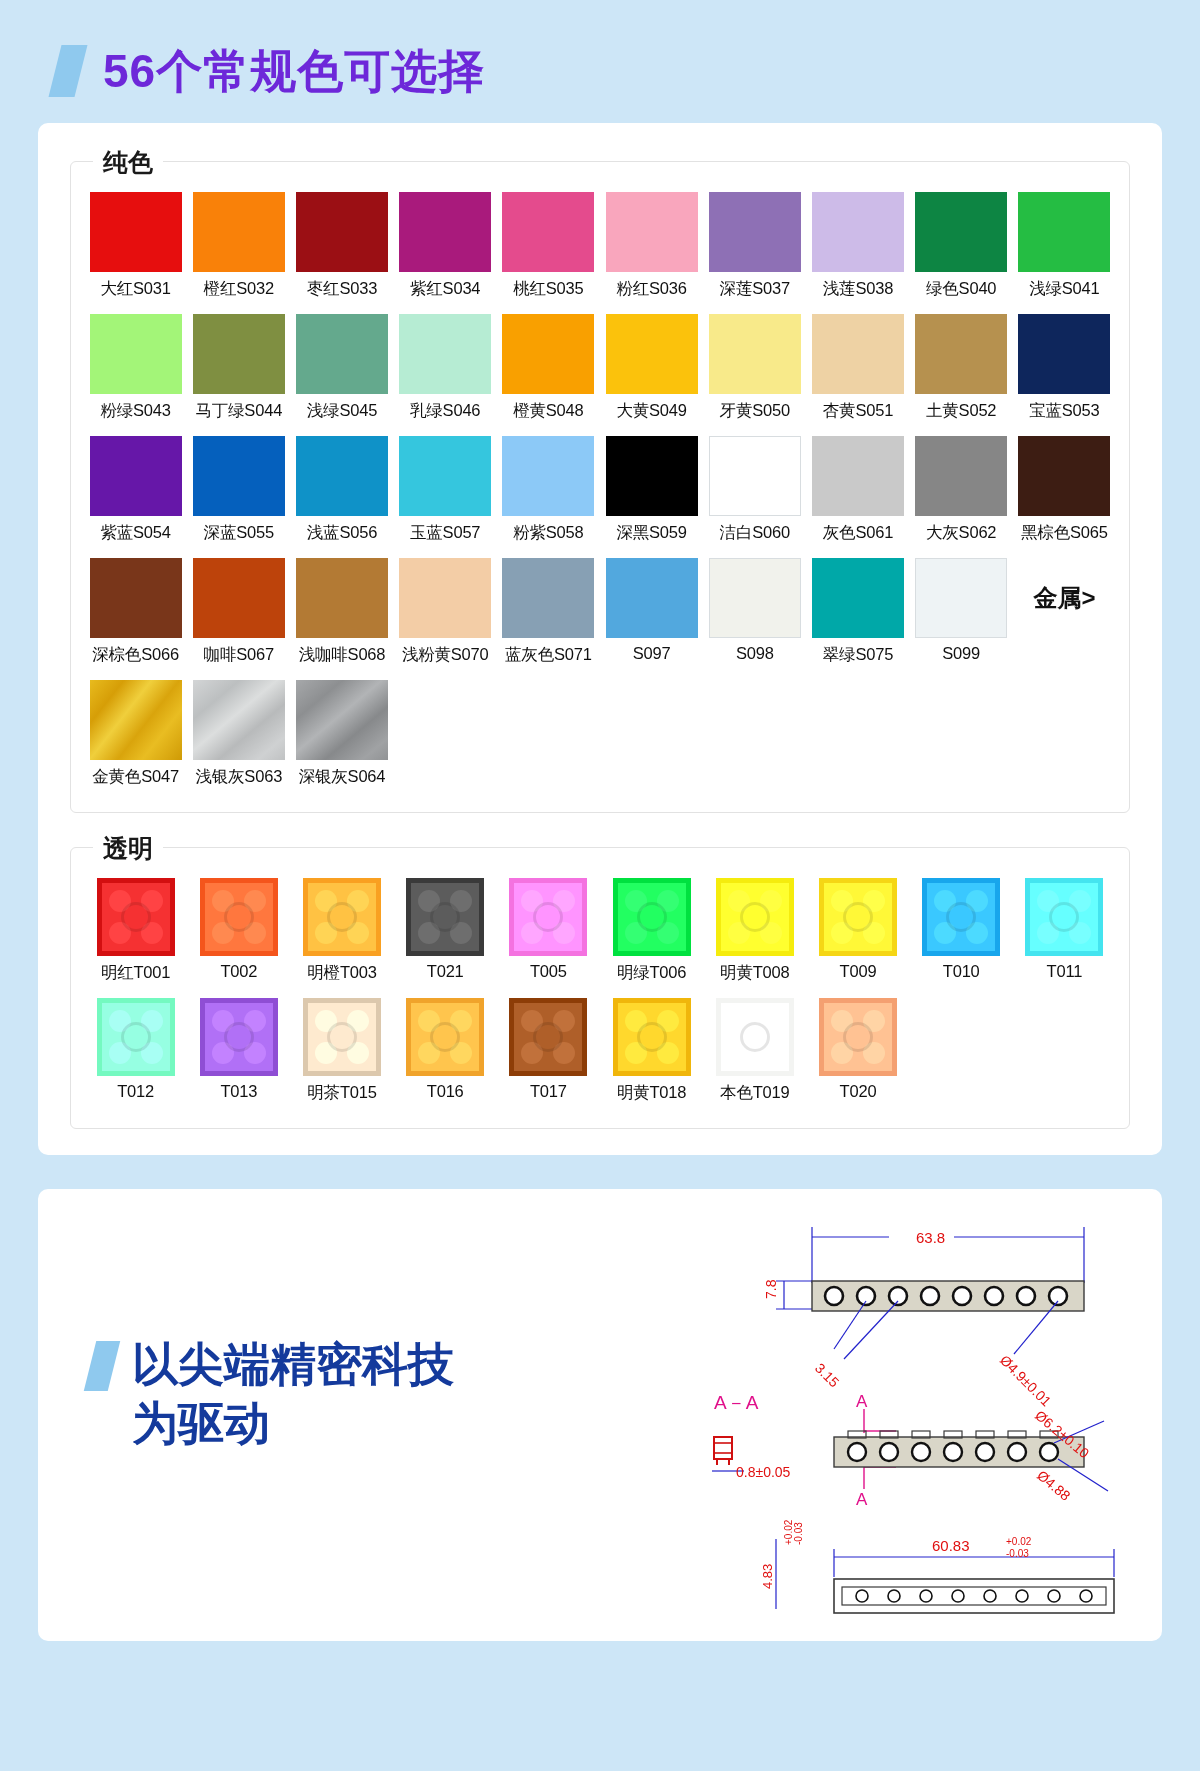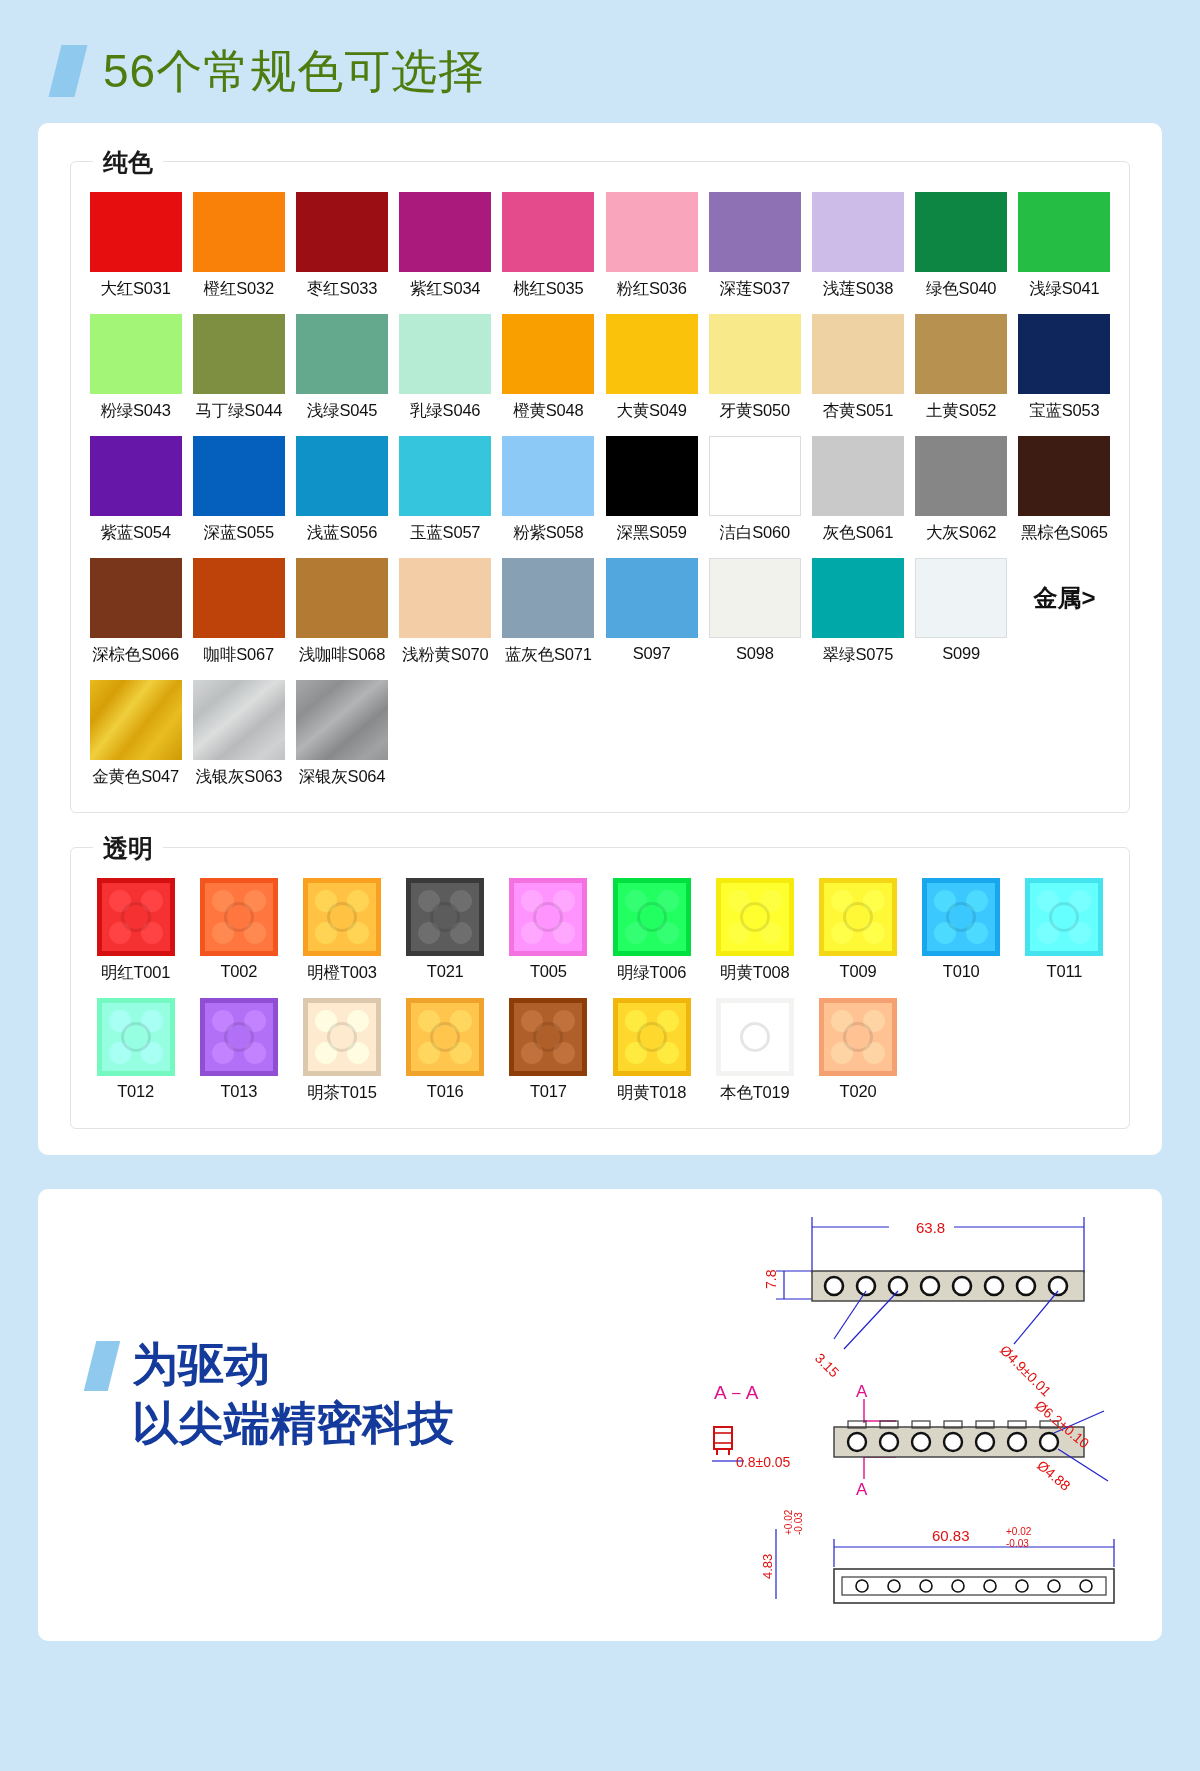--- a/index.html
+++ b/index.html
@@ -16,21 +16,21 @@
   .header{
     display:flex;align-items:center;
     padding:45px 0 26px 55px;
   }
   .header .bar{
     width:26px;height:52px;background:#8fc9ee;
     transform:skewX(-14deg);
     margin-right:22px;
   }
   .header .title{
-    font-size:46px;font-weight:normal;color:#4d7c0f;
+    font-size:46px;font-weight:bold;color:#6d28d9;
     letter-spacing:1px;line-height:1;
   }
 
   
   .card{
     background:#ffffff;
     margin:0 38px;
     border-radius:10px;
     padding:20px 18px 26px 18px;
     box-sizing:border-box;
@@ -90,21 +90,21 @@
   
   .card2{
     background:#ffffff;margin:34px 38px 0 38px;border-radius:10px;
     height:452px;position:relative;box-sizing:border-box;overflow:hidden;
   }
   .slogan{
     position:absolute;left:52px;top:146px;display:flex;align-items:flex-start;
   }
   .slogan .bar{width:24px;height:50px;background:#8fc9ee;transform:skewX(-14deg);margin-right:18px;margin-top:6px;}
   .slogan .txt{font-size:46px;font-weight:bold;color:#143a9c;line-height:1.28;}
-  .drawing{position:absolute;right:8px;top:10px;}
+  .drawing{position:absolute;right:8px;top:20px;}
 </style>
 </head>
 <body>
 
 <div class="page">
 
   <div class="header">
     <div class="bar"></div>
     <div class="title">56个常规色可选择</div>
   </div>
@@ -492,22 +492,22 @@
           </div>
         </div>
     </div>
 
   </div>
 
   <div class="card2">
     <div class="slogan">
       <div class="bar"></div>
       <div class="txt">
+        <div>以尖端精密科技</div>
         <div>为驱动</div>
-        <div>以尖端精密科技</div>
       </div>
     </div>
 
     <div class="drawing">
       <svg width="470" height="450" viewBox="0 0 470 450">
         <g stroke="#2222cc" fill="none" stroke-width="1.2">
 
           <line x1="128" y1="18" x2="128" y2="74"></line>
           <line x1="400" y1="18" x2="400" y2="74"></line>
           <line x1="128" y1="28" x2="205" y2="28"></line>

